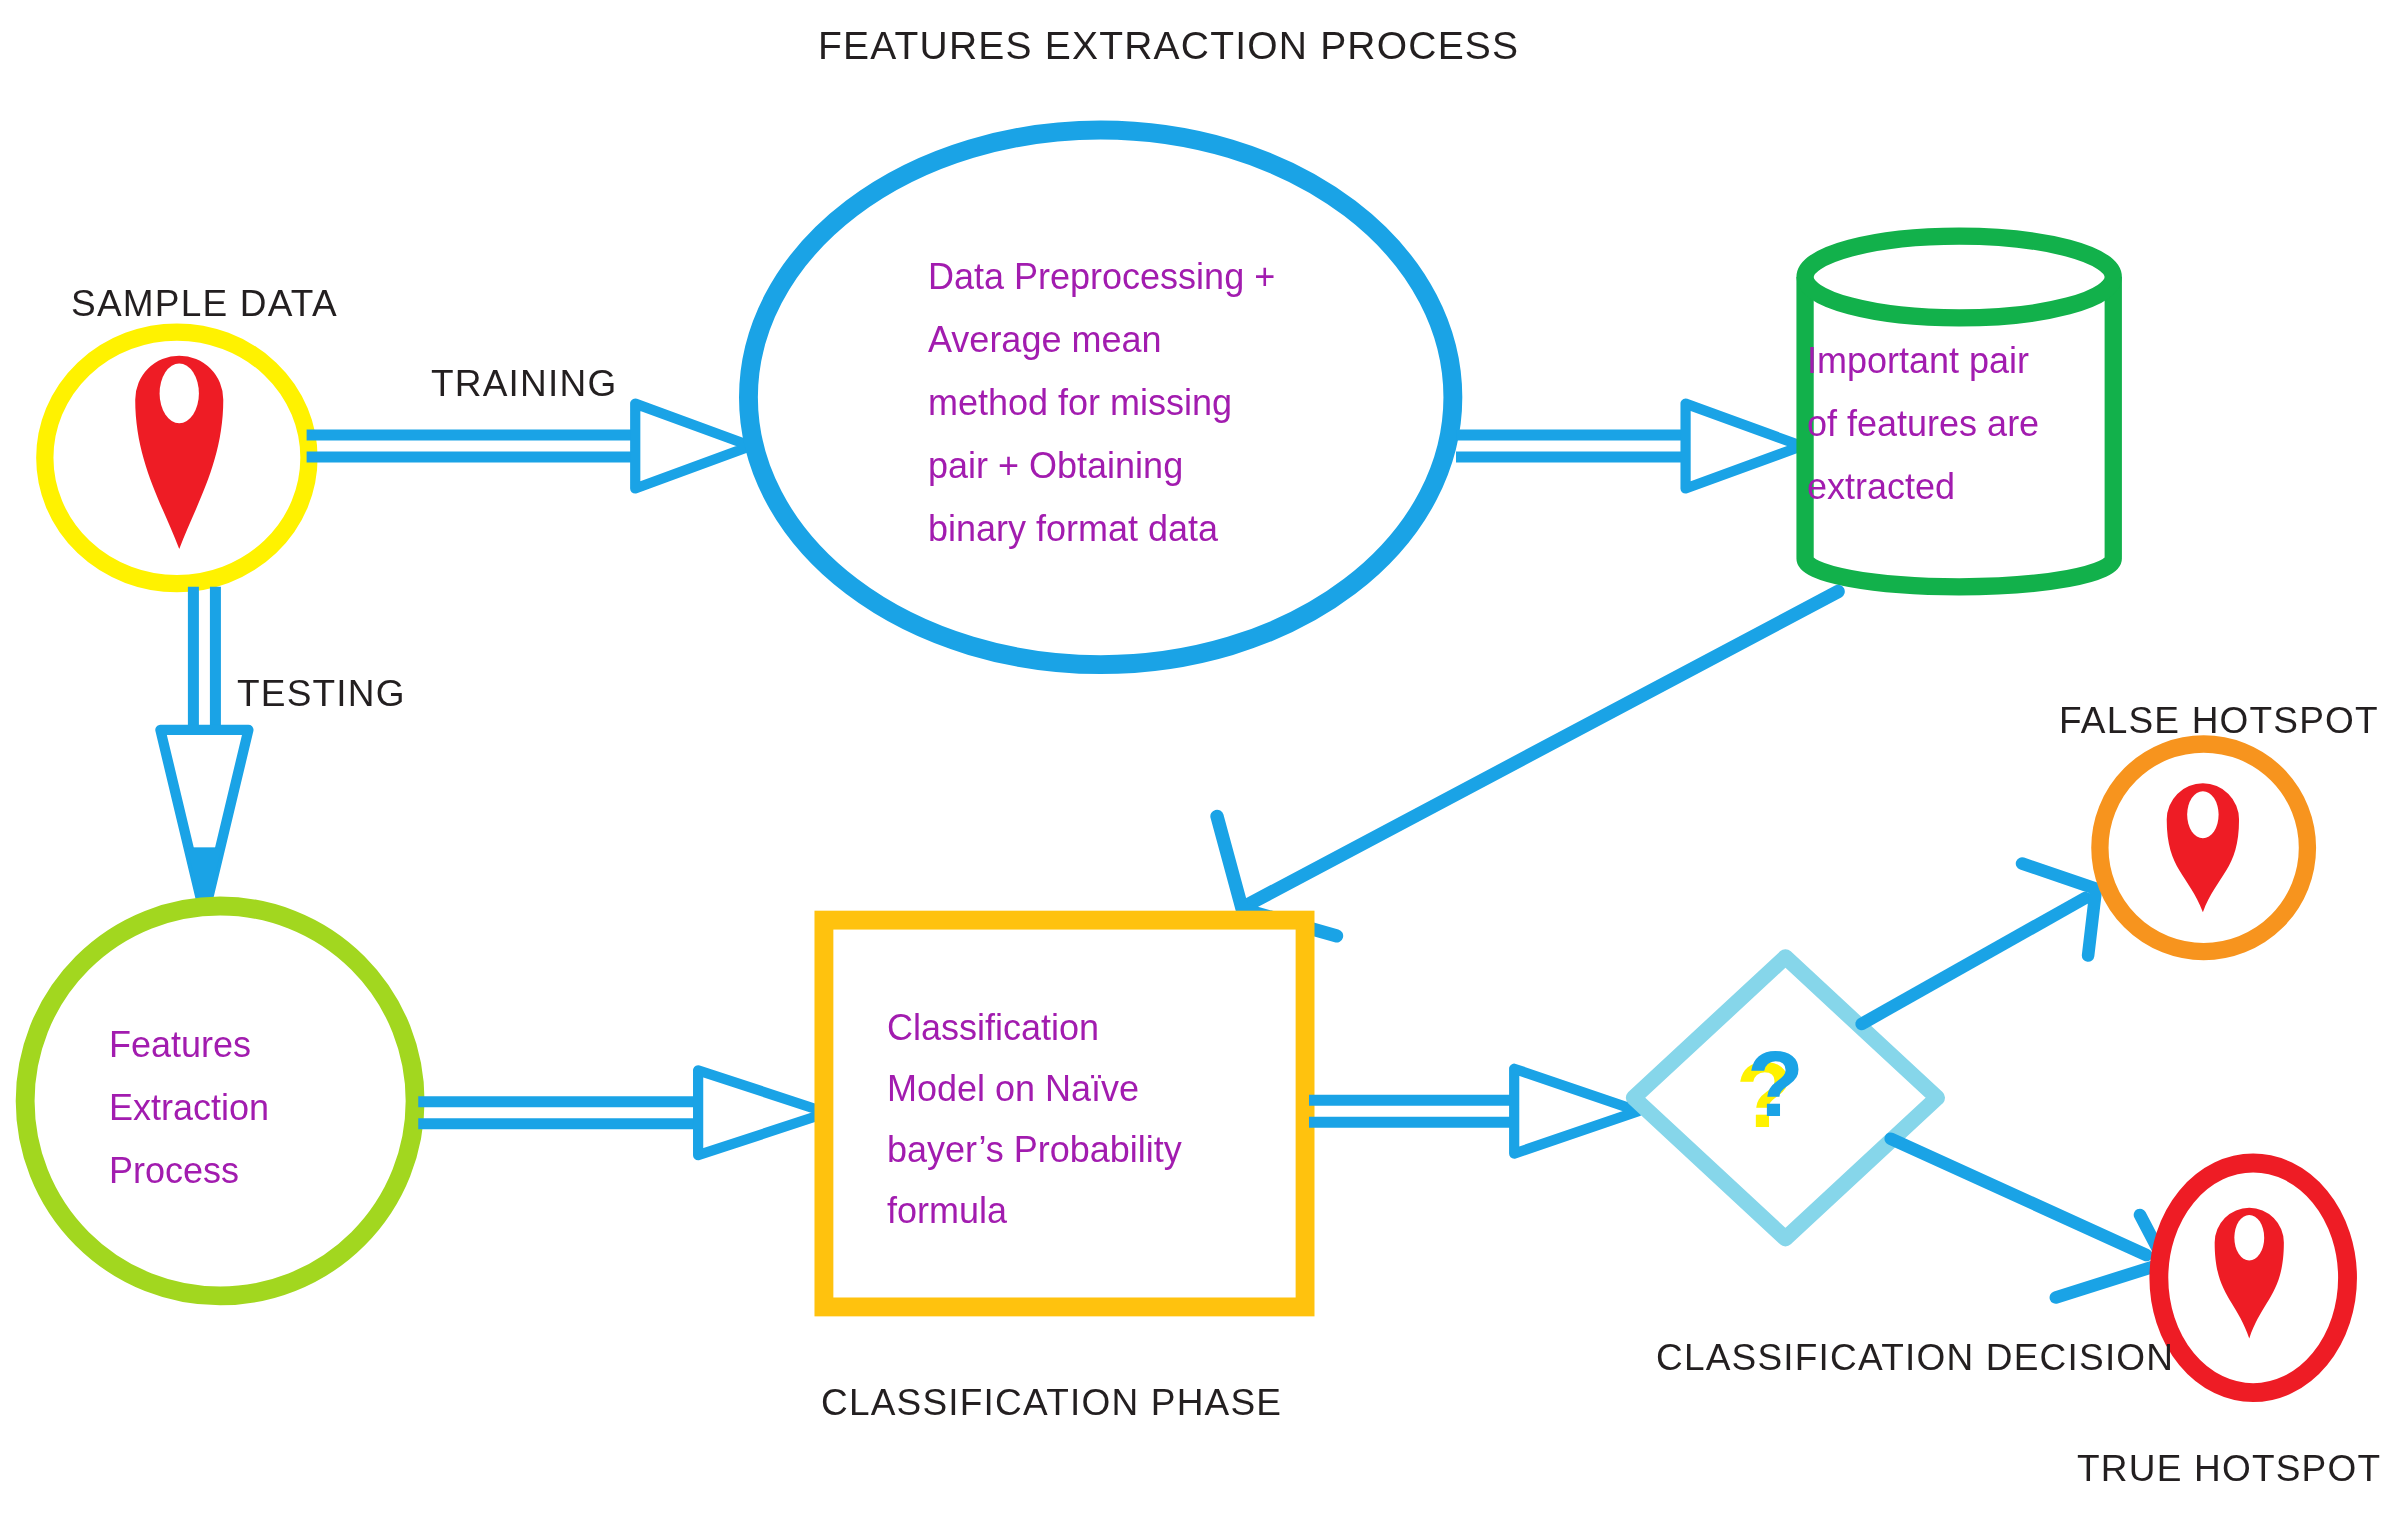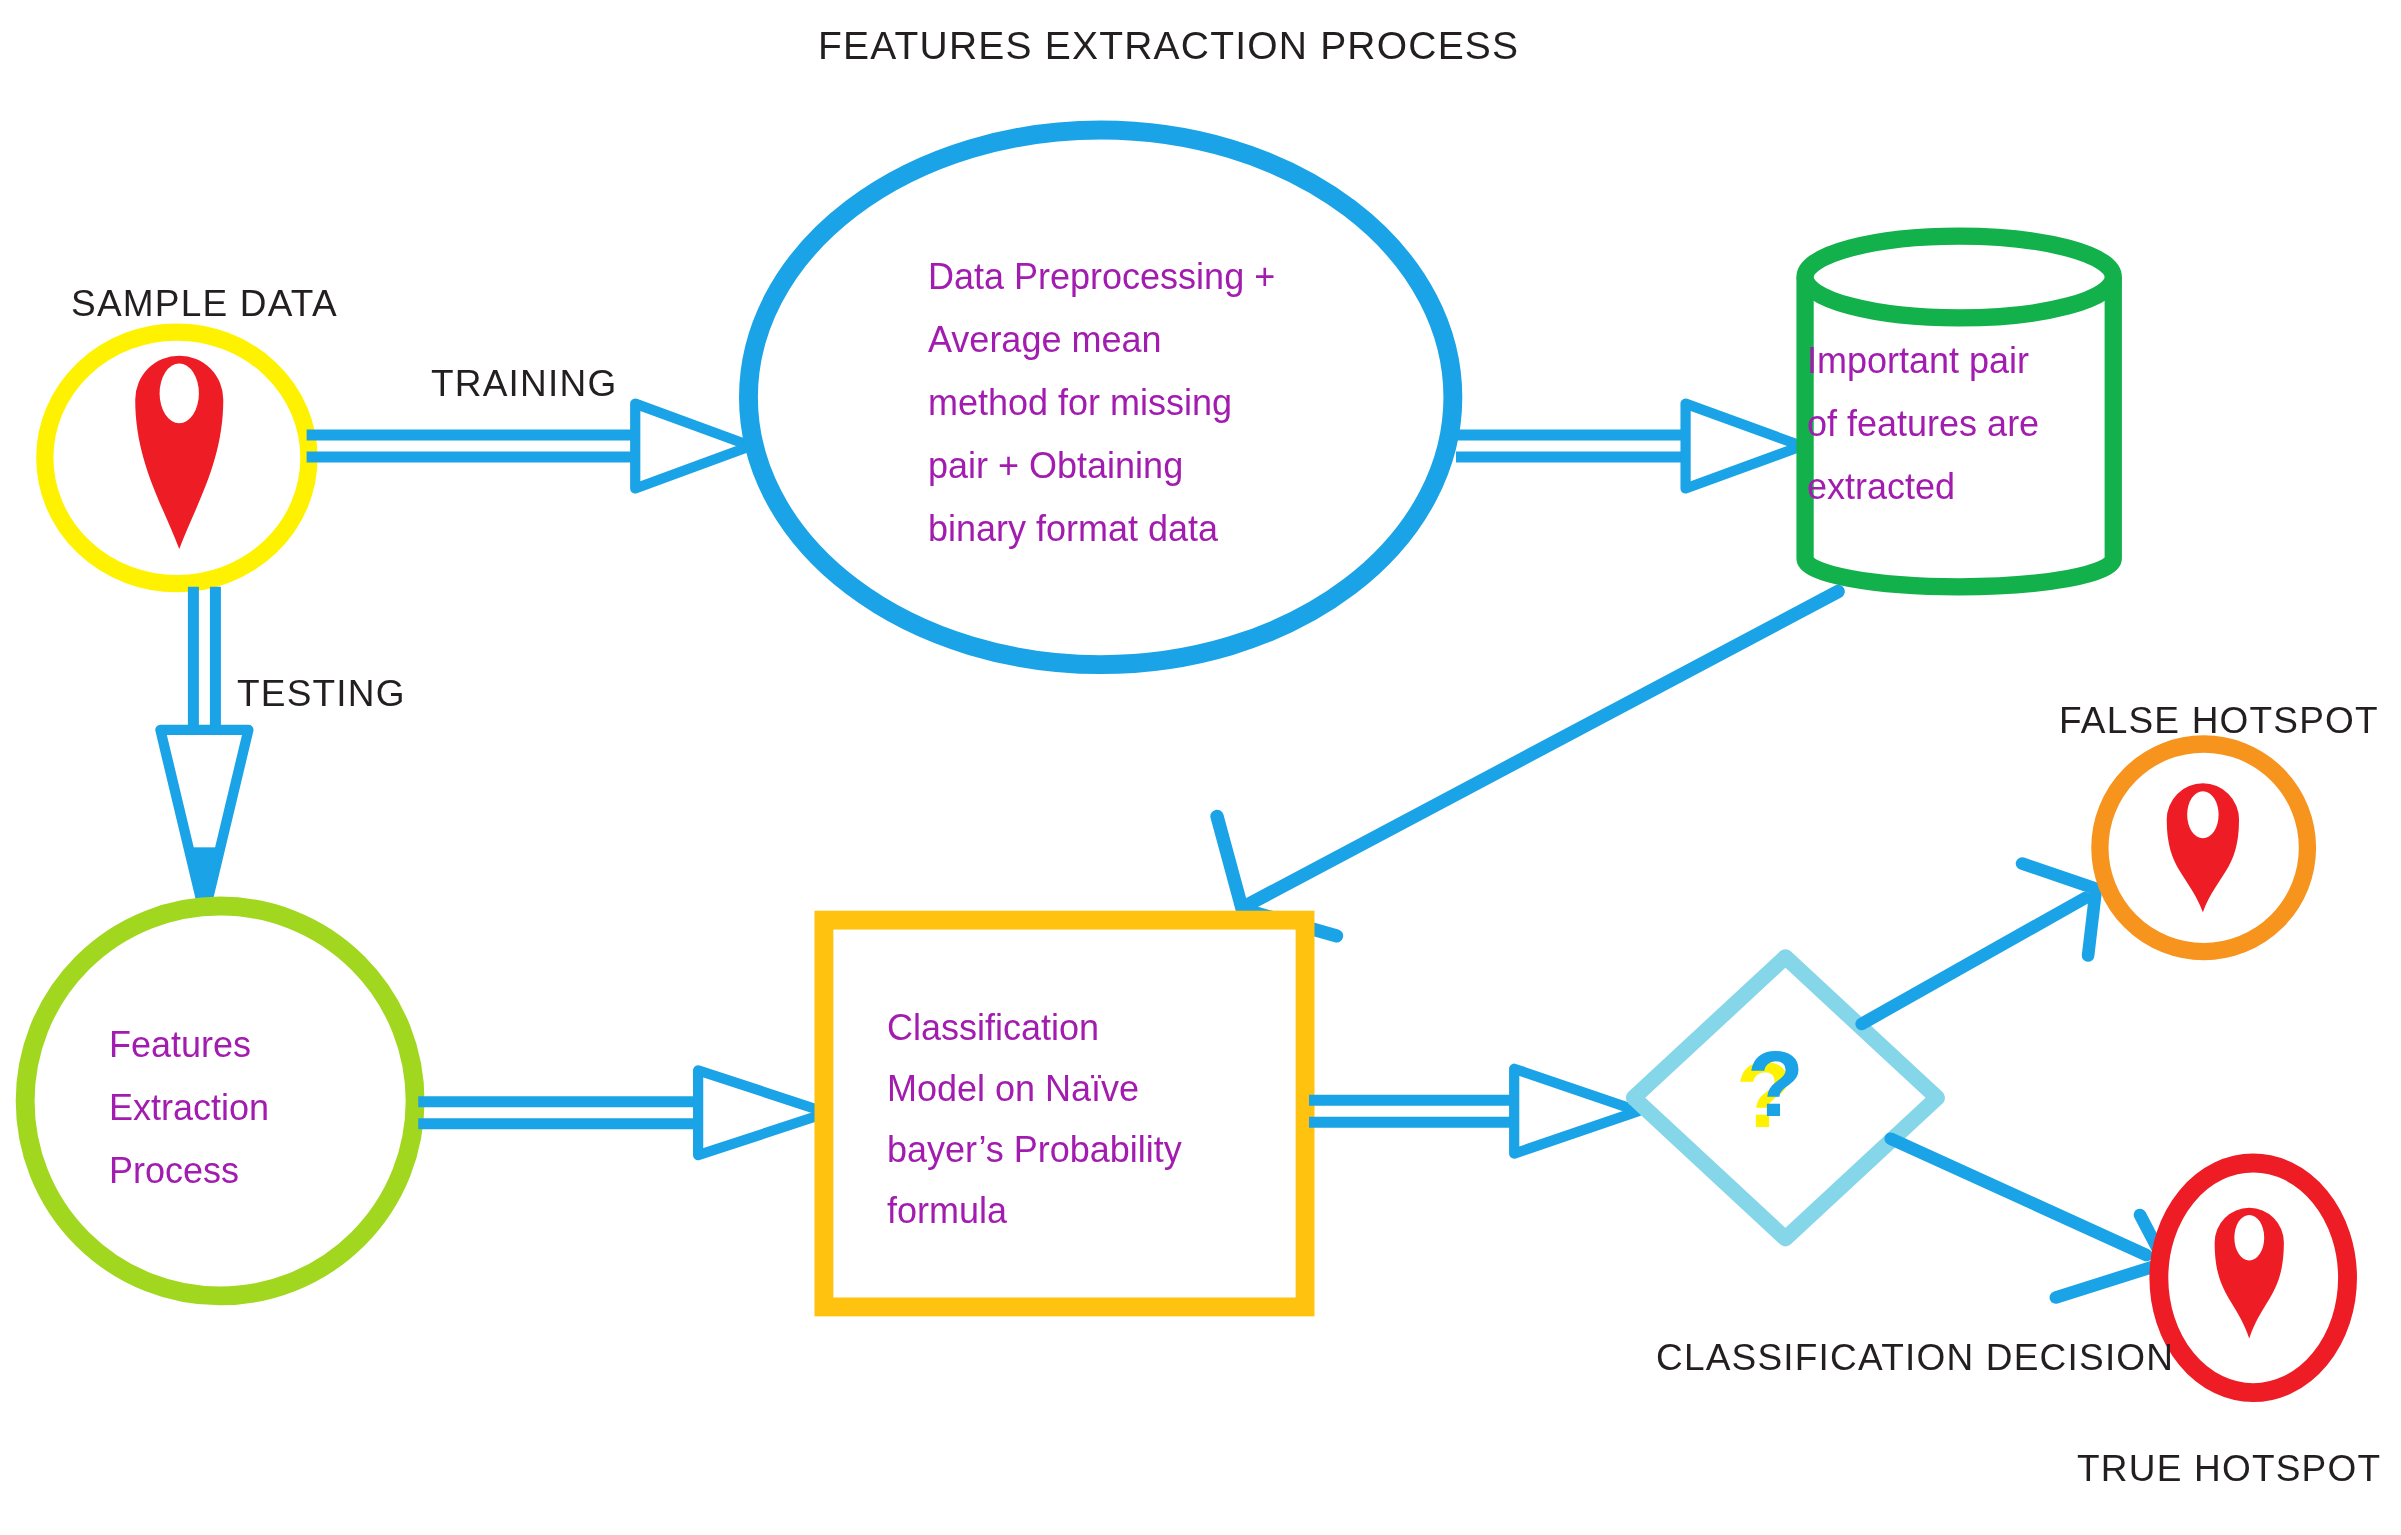--- a/index.html
+++ b/index.html
@@ -147,20 +147,21 @@
 
   <div class="node-text" style="left:109px;top:1013px;">
     <div>Features</div>
     <div>Extraction</div>
     <div>Process</div>
   </div>
 
   <span class="qmark q-yellow" style="left:1736px;top:1049px;">?</span>
   <span class="qmark q-blue" style="left:1747px;top:1038px;">?</span>
 
+  <div class="cap" style="left:821px;top:1382px;">CLASSIFICATION PHASE</div>
 
   <div class="cap" style="left:1628px;top:1337px;margin-left:28px;">CLASSIFICATION DECISION</div>
 
   <div class="cap" style="left:2027px;top:700px;margin-left:32px;">FALSE HOTSPOT</div>
 
   <div class="cap" style="left:2066px;top:1448px;margin-left:11px;">TRUE HOTSPOT</div>
 
 </div>
 
 

